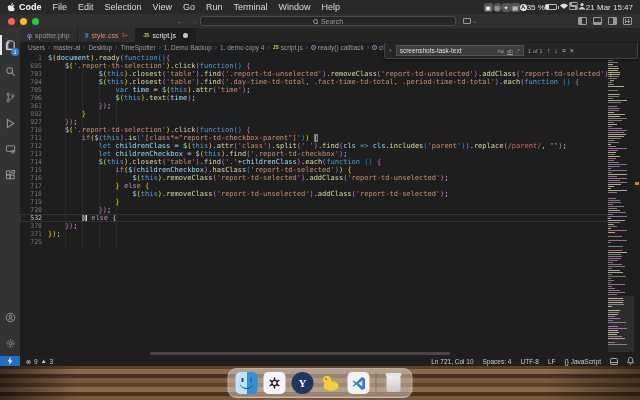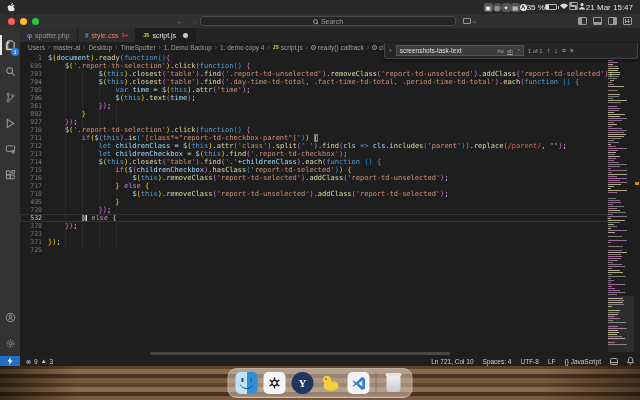--- a/index.html
+++ b/index.html
@@ -145,20 +145,32 @@
 </style>
 </head>
 <body>
 
 <div class="menubar">
   <span class="apple">
     <svg width="8" height="9" viewBox="0 0 8 9">
         <path d="M5.6 1.2c-.4.5-1 .8-1.5.8-.1-.6.2-1.2.5-1.5C5 .1 5.6-.1 6 0c.1.5-.1 1-.4 1.2zM6 2.2c-.8 0-1.4.5-1.8.5S3.1 2.2 2.5 2.2C1.6 2.3.7 3 .7 4.4c0 1.8 1.3 3.9 2.2 3.9.5 0 .8-.4 1.5-.4s.9.4 1.5.4c.9 0 1.9-1.9 1.9-2.5-.9-.4-1.3-1-1.3-1.8 0-.7.4-1.2.9-1.5-.4-.6-1-.9-1.4-.3z" fill="#e8e8e8"></path>
       </svg>
   </span>
+  <span id="menu-items">
+      <span class="menu-item bold">Code</span>
+      <span class="menu-item">File</span>
+      <span class="menu-item">Edit</span>
+      <span class="menu-item">Selection</span>
+      <span class="menu-item">View</span>
+      <span class="menu-item">Go</span>
+      <span class="menu-item">Run</span>
+      <span class="menu-item">Terminal</span>
+      <span class="menu-item">Window</span>
+      <span class="menu-item">Help</span>
+    </span>
   <span class="menu-right">
     <span class="mini-app">▣</span>
     <span class="mini-app" style="border-radius:50%;">◎</span>
     <span class="mini-app">✦</span>
     <span class="mini-app">▤</span>
     <span class="mini-app light">A</span>
     <span>35 %</span>
     <span style="display:flex;align-items:center;">
         <span class="batt-body"></span>
         <span class="batt-nub"></span>
@@ -361,25 +373,24 @@
         <div class="crow"><span class="lnum">927</span><span class="ltxt"><span style="display: inline-block; width: 16.88px;"></span><span class="tk-b2">})</span><span class="tk-p">;</span></span></div>
         <div class="crow"><span class="lnum">710</span><span class="ltxt"><span style="display: inline-block; width: 16.88px;"></span><span class="tk-v">$</span><span class="tk-b1">(</span><span class="tk-s">'.report-td-selection'</span><span class="tk-b1">)</span><span class="tk-p">.</span><span class="tk-m">click</span><span class="tk-b2">(</span><span class="tk-k">function</span><span class="tk-b3">()</span><span class="tk-p"> </span><span class="tk-b2">{</span></span></div>
         <div class="crow"><span class="lnum">711</span><span class="ltxt"><span style="display: inline-block; width: 33.76px;"></span><span class="tk-kc">if</span><span class="tk-b1">(</span><span class="tk-v">$</span><span class="tk-b2">(</span><span class="tk-th">this</span><span class="tk-b2">)</span><span class="tk-p">.</span><span class="tk-m">is</span><span class="tk-b3">(</span><span class="tk-s">'[class*="report-td-checkbox-parent"]'</span><span class="tk-b3">)</span><span class="tk-b1">)</span><span class="tk-p"> </span><span class="tk-mt">{</span></span></div>
         <div class="crow"><span class="lnum">712</span><span class="ltxt"><span style="display: inline-block; width: 50.64px;"></span><span class="tk-k">let</span><span class="tk-p"> </span><span class="tk-v">childrenClass</span><span class="tk-p"> = </span><span class="tk-v">$</span><span class="tk-b1">(</span><span class="tk-th">this</span><span class="tk-b1">)</span><span class="tk-p">.</span><span class="tk-m">attr</span><span class="tk-b2">(</span><span class="tk-s">'class'</span><span class="tk-b2">)</span><span class="tk-p">.</span><span class="tk-m">split</span><span class="tk-b2">(</span><span class="tk-s">' '</span><span class="tk-b2">)</span><span class="tk-p">.</span><span class="tk-m">find</span><span class="tk-b2">(</span><span class="tk-v">cls</span><span class="tk-p"> </span><span class="tk-k">=&gt;</span><span class="tk-p"> </span><span class="tk-v">cls</span><span class="tk-p">.</span><span class="tk-m">includes</span><span class="tk-b3">(</span><span class="tk-s">'parent'</span><span class="tk-b3">)</span><span class="tk-b2">)</span><span class="tk-p">.</span><span class="tk-m">replace</span><span class="tk-b2">(</span><span class="tk-rx">/parent/</span><span class="tk-p">, </span><span class="tk-s">""</span><span class="tk-b2">)</span><span class="tk-p">;</span></span></div>
         <div class="crow"><span class="lnum">713</span><span class="ltxt"><span style="display: inline-block; width: 50.64px;"></span><span class="tk-k">let</span><span class="tk-p"> </span><span class="tk-v">childrenCheckbox</span><span class="tk-p"> = </span><span class="tk-v">$</span><span class="tk-b1">(</span><span class="tk-th">this</span><span class="tk-b1">)</span><span class="tk-p">.</span><span class="tk-m">find</span><span class="tk-b2">(</span><span class="tk-s">'.report-td-checkbox'</span><span class="tk-b2">)</span><span class="tk-p">;</span></span></div>
         <div class="crow"><span class="lnum">714</span><span class="ltxt"><span style="display: inline-block; width: 50.64px;"></span><span class="tk-v">$</span><span class="tk-b1">(</span><span class="tk-th">this</span><span class="tk-b1">)</span><span class="tk-p">.</span><span class="tk-m">closest</span><span class="tk-b2">(</span><span class="tk-s">'table'</span><span class="tk-b2">)</span><span class="tk-p">.</span><span class="tk-m">find</span><span class="tk-b2">(</span><span class="tk-s">'.'</span><span class="tk-p">+</span><span class="tk-v">childrenClass</span><span class="tk-b2">)</span><span class="tk-p">.</span><span class="tk-m">each</span><span class="tk-b2">(</span><span class="tk-k">function</span><span class="tk-b3"> ()</span><span class="tk-p"> </span><span class="tk-b2">{</span></span></div>
         <div class="crow"><span class="lnum">715</span><span class="ltxt"><span style="display: inline-block; width: 67.52px;"></span><span class="tk-kc">if</span><span class="tk-b1">(</span><span class="tk-v">$</span><span class="tk-b2">(</span><span class="tk-v">childrenCheckbox</span><span class="tk-b2">)</span><span class="tk-p">.</span><span class="tk-m">hasClass</span><span class="tk-b3">(</span><span class="tk-s">'report-td-selected'</span><span class="tk-b3">)</span><span class="tk-b1">)</span><span class="tk-p"> </span><span class="tk-b1">{</span></span></div>
         <div class="crow"><span class="lnum">716</span><span class="ltxt"><span style="display: inline-block; width: 84.4px;"></span><span class="tk-v">$</span><span class="tk-b1">(</span><span class="tk-th">this</span><span class="tk-b1">)</span><span class="tk-p">.</span><span class="tk-m">removeClass</span><span class="tk-b2">(</span><span class="tk-s">'report-td-selected'</span><span class="tk-b2">)</span><span class="tk-p">.</span><span class="tk-m">addClass</span><span class="tk-b2">(</span><span class="tk-s">'report-td-unselected'</span><span class="tk-b2">)</span><span class="tk-p">;</span></span></div>
         <div class="crow"><span class="lnum">717</span><span class="ltxt"><span style="display: inline-block; width: 67.52px;"></span><span class="tk-b1">}</span><span class="tk-p"> </span><span class="tk-kc">else</span><span class="tk-p"> </span><span class="tk-b1">{</span></span></div>
         <div class="crow"><span class="lnum">718</span><span class="ltxt"><span style="display: inline-block; width: 84.4px;"></span><span class="tk-v">$</span><span class="tk-b1">(</span><span class="tk-th">this</span><span class="tk-b1">)</span><span class="tk-p">.</span><span class="tk-m">removeClass</span><span class="tk-b2">(</span><span class="tk-s">'report-td-unselected'</span><span class="tk-b2">)</span><span class="tk-p">.</span><span class="tk-m">addClass</span><span class="tk-b2">(</span><span class="tk-s">'report-td-selected'</span><span class="tk-b2">)</span><span class="tk-p">;</span></span></div>
-        <div class="crow"><span class="lnum">495</span><span class="ltxt"><span style="display: inline-block; width: 67.52px;"></span><span class="tk-b1">}</span></span></div>
+        <div class="crow"><span class="lnum">719</span><span class="ltxt"><span style="display: inline-block; width: 67.52px;"></span><span class="tk-b1">}</span></span></div>
         <div class="crow"><span class="lnum">720</span><span class="ltxt"><span style="display: inline-block; width: 50.64px;"></span><span class="tk-b2">})</span><span class="tk-p">;</span></span></div>
         <div class="crow current"><span class="lnum">532</span><span class="ltxt"><span style="display: inline-block; width: 33.76px;"></span><span class="tk-mt">}</span><span class="cursor"></span><span class="tk-p"> </span><span class="tk-kc">else</span><span class="tk-p"> </span><span class="tk-p">{</span></span></div>
         <div class="crow"><span class="lnum">378</span><span class="ltxt"><span style="display: inline-block; width: 16.88px;"></span><span class="tk-b2">})</span><span class="tk-p">;</span></span></div>
-        <div class="crow"><span class="lnum">723</span><span class="ltxt"><span style="display: inline-block; width: 0px;"></span></span></div>
         <div class="crow"><span class="lnum">371</span><span class="ltxt"><span style="display: inline-block; width: 0px;"></span><span class="tk-b1">})</span><span class="tk-p">;</span></span></div>
         <div class="crow"><span class="lnum">725</span><span class="ltxt"><span style="display: inline-block; width: 0px;"></span></span></div>
       </div>
     <div id="minimap">
         <div style="height: 1px; margin-bottom: 1px;"></div>
         <div style="height: 1px; margin-left: 0px; width: 16px; background: rgb(197, 134, 192); opacity: 0.75; margin-bottom: 1px;"></div>
         <div style="height: 1px; margin-left: 0px; width: 7px; background: rgb(197, 134, 192); opacity: 0.75; margin-bottom: 1px;"></div>
         <div style="height: 1px; margin-left: 0px; width: 5px; background: rgb(154, 154, 154); opacity: 0.75; margin-bottom: 1px;"></div>
         <div style="height: 1px; margin-left: 0px; width: 10px; background: rgb(197, 134, 192); opacity: 0.75; margin-bottom: 1px;"></div>
         <div style="height: 1px; margin-left: 0px; width: 5px; background: rgb(220, 220, 170); opacity: 0.75; margin-bottom: 1px;"></div>

